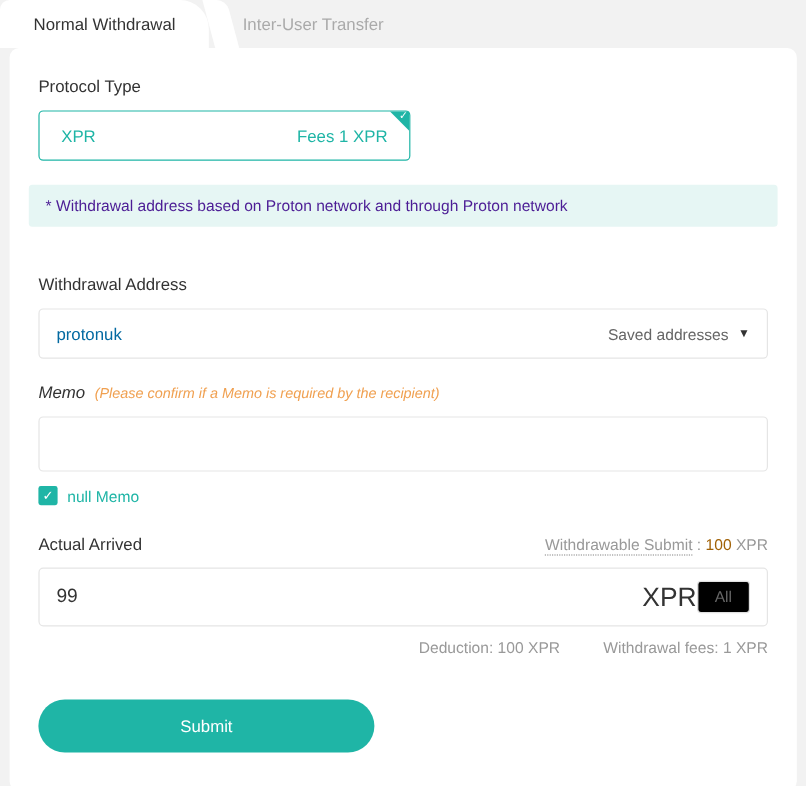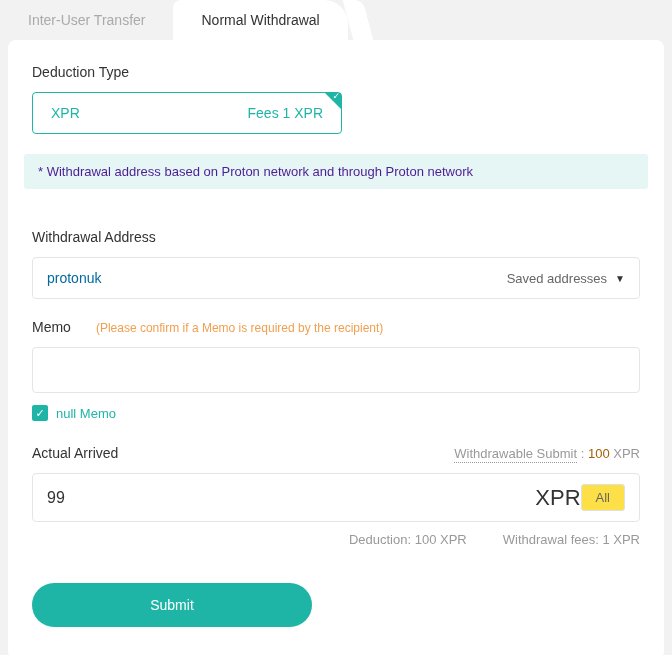--- a/index.html
+++ b/index.html
@@ -128,22 +128,23 @@
     .dropdown-arrow {
       font-size: 10px;
       color: #333;
     }
     .memo-section {
       margin-top: 20px;
     }
     .memo-label-row {
       display: flex;
       align-items: baseline;
-      gap: 25px;
+      gap: 8px;
       margin-bottom: 12px;
+      font-style: italic;
     }
     .memo-hint {
       color: #f0a050;
       font-size: 12px;
     }
     .memo-input {
       border: 1px solid #e5e5e5;
       border-radius: 4px;
       padding: 12px 14px;
       height: 46px;
@@ -201,21 +202,21 @@
       font-size: 16px;
       color: #333;
     }
     .currency {
       font-size: 22px;
       color: #333;
       font-weight: 400;
     }
     .all-btn {
       border: 1px solid #e0e0e0;
-      background: #fde047;
+      background: #000000;
       padding: 5px 14px;
       border-radius: 3px;
       font-size: 13px;
       color: #666;
       cursor: pointer;
     }
     .fees-row {
       display: flex;
       justify-content: flex-end;
       gap: 36px;
@@ -231,32 +232,32 @@
       padding: 14px 0;
       width: 280px;
       font-size: 14px;
       cursor: pointer;
     }
   </style>
 </head>
 <body>
 
 <div class="tabs">
+  <div class="tab active">
+    <span>Normal Withdrawal</span>
+  </div>
   <div class="tab">
     <span>Inter-User Transfer</span>
   </div>
-  <div class="tab active">
-    <span>Normal Withdrawal</span>
-  </div>
 </div>
 
 <div class="container">
   <div class="content">
 
-    <div class="label">Deduction Type</div>
+    <div class="label">Protocol Type</div>
 
     <div class="protocol-box">
       <span class="protocol-name">XPR</span>
       <span class="protocol-fee">Fees  1  XPR</span>
       <div class="corner-mark"></div>
       <div class="corner-check">✓</div>
     </div>
 
     <div class="notice-bar">* Withdrawal address based on Proton network and through Proton network</div>
 

